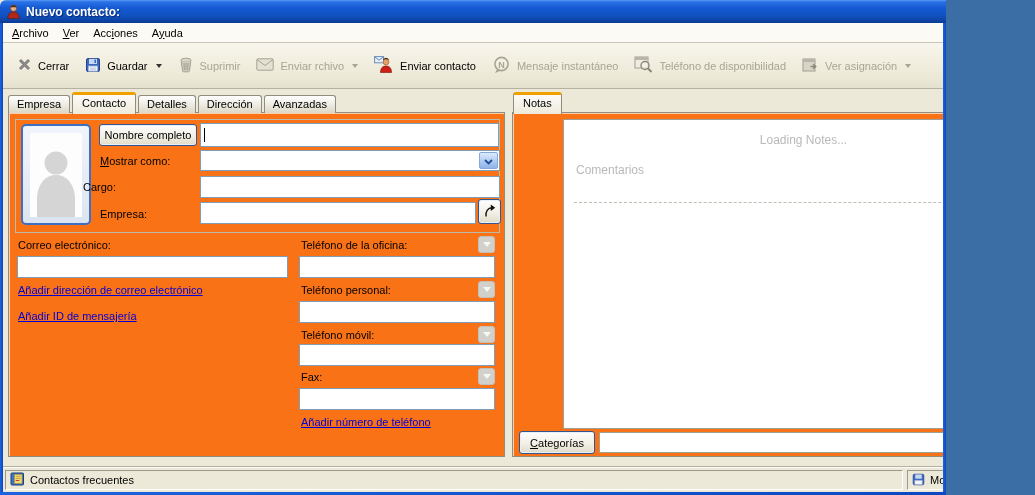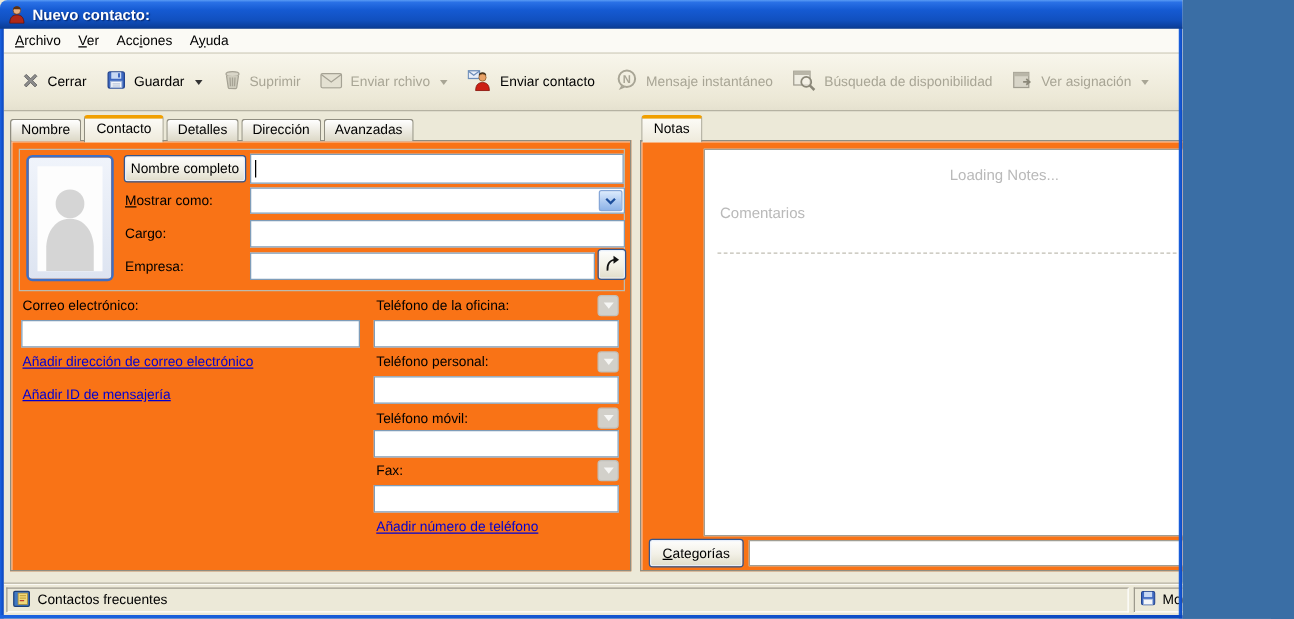--- a/index.html
+++ b/index.html
@@ -192,37 +192,37 @@
     </div>
     <div class="tbtn disabled">
       <span>
         <svg width="19" height="17" viewBox="0 0 19 17">
           <rect x="1" y="1" width="13" height="11" fill="#efede2" stroke="#a09d90"></rect>
           <rect x="1" y="1" width="13" height="3" fill="#b9b6a8"></rect>
           <circle cx="11" cy="9.5" r="4" fill="#f6f4ea" fill-opacity="0.6" stroke="#8a8778" stroke-width="1.4"></circle>
           <path d="M13.8 12.3 L17.5 16" stroke="#8a8778" stroke-width="2"></path>
         </svg>
       </span>
-      <span class="tlabel">Búsqueda de disponibilidad</span>
+      <span class="tlabel">Teléfono de disponibilidad</span>
     </div>
     <div class="tbtn disabled">
       <span>
         <svg width="17" height="16" viewBox="0 0 17 16">
           <rect x="1" y="2" width="12" height="12" fill="#d8d5c8" stroke="#a09d90"></rect>
           <rect x="1" y="2" width="12" height="3" fill="#b9b6a8"></rect>
           <path d="M8.5 9.5 h4.5 M11 7.2 L13.8 9.5 L11 11.8" stroke="#8a8778" fill="none" stroke-width="1.3"></path>
         </svg>
       </span>
       <span class="tlabel">Ver asignación</span>
       <span class="tdrop gray"></span>
     </div>
   </div>
 
   <div class="tabrow" style="left:8px; top:91px;">
-    <div class="tab">Nombre</div>
+    <div class="tab">Empresa</div>
     <div class="tab active">Contacto</div>
     <div class="tab">Detalles</div>
     <div class="tab">Dirección</div>
     <div class="tab">Avanzadas</div>
   </div>
 
   <div class="tabrow" style="left:513px; top:91px;">
     <div class="tab active">Notas</div>
   </div>
 
@@ -248,21 +248,21 @@
     <div class="combo" style="left:191px; top:37px; width:300px; height:21px;">
       <div class="combo-btn">
         <span>
           <svg width="9" height="6" viewBox="0 0 9 6">
               <path d="M1 1 L4.5 4.5 L8 1" stroke="#1c4e9c" stroke-width="1.8" fill="none"></path>
             </svg>
         </span>
       </div>
     </div>
 
-    <div class="label" style="left:91px; top:68px;">Cargo:</div>
+    <div class="label" style="left:74px; top:68px;">Cargo:</div>
     <input class="xp-input" style="left: 191px; top: 63px; width: 300px; height: 22px;" value="">
 
     <div class="label" style="left:91px; top:95px;">Empresa:</div>
     <input class="xp-input" style="left: 191px; top: 89px; width: 276px; height: 22px;" value="">
     <div class="xp-btn" style="left:469px; top:86px; width:23px; height:25px;">
       <span>
         <svg width="15" height="15" viewBox="0 0 15 15">
           <path d="M4 13.5 C3.5 8 6 5 10 4.8" fill="none" stroke="#111" stroke-width="1.4"></path>
           <path d="M8.8 1.6 L13.2 4.8 L8.8 8 Z" fill="#111"></path>
         </svg>

